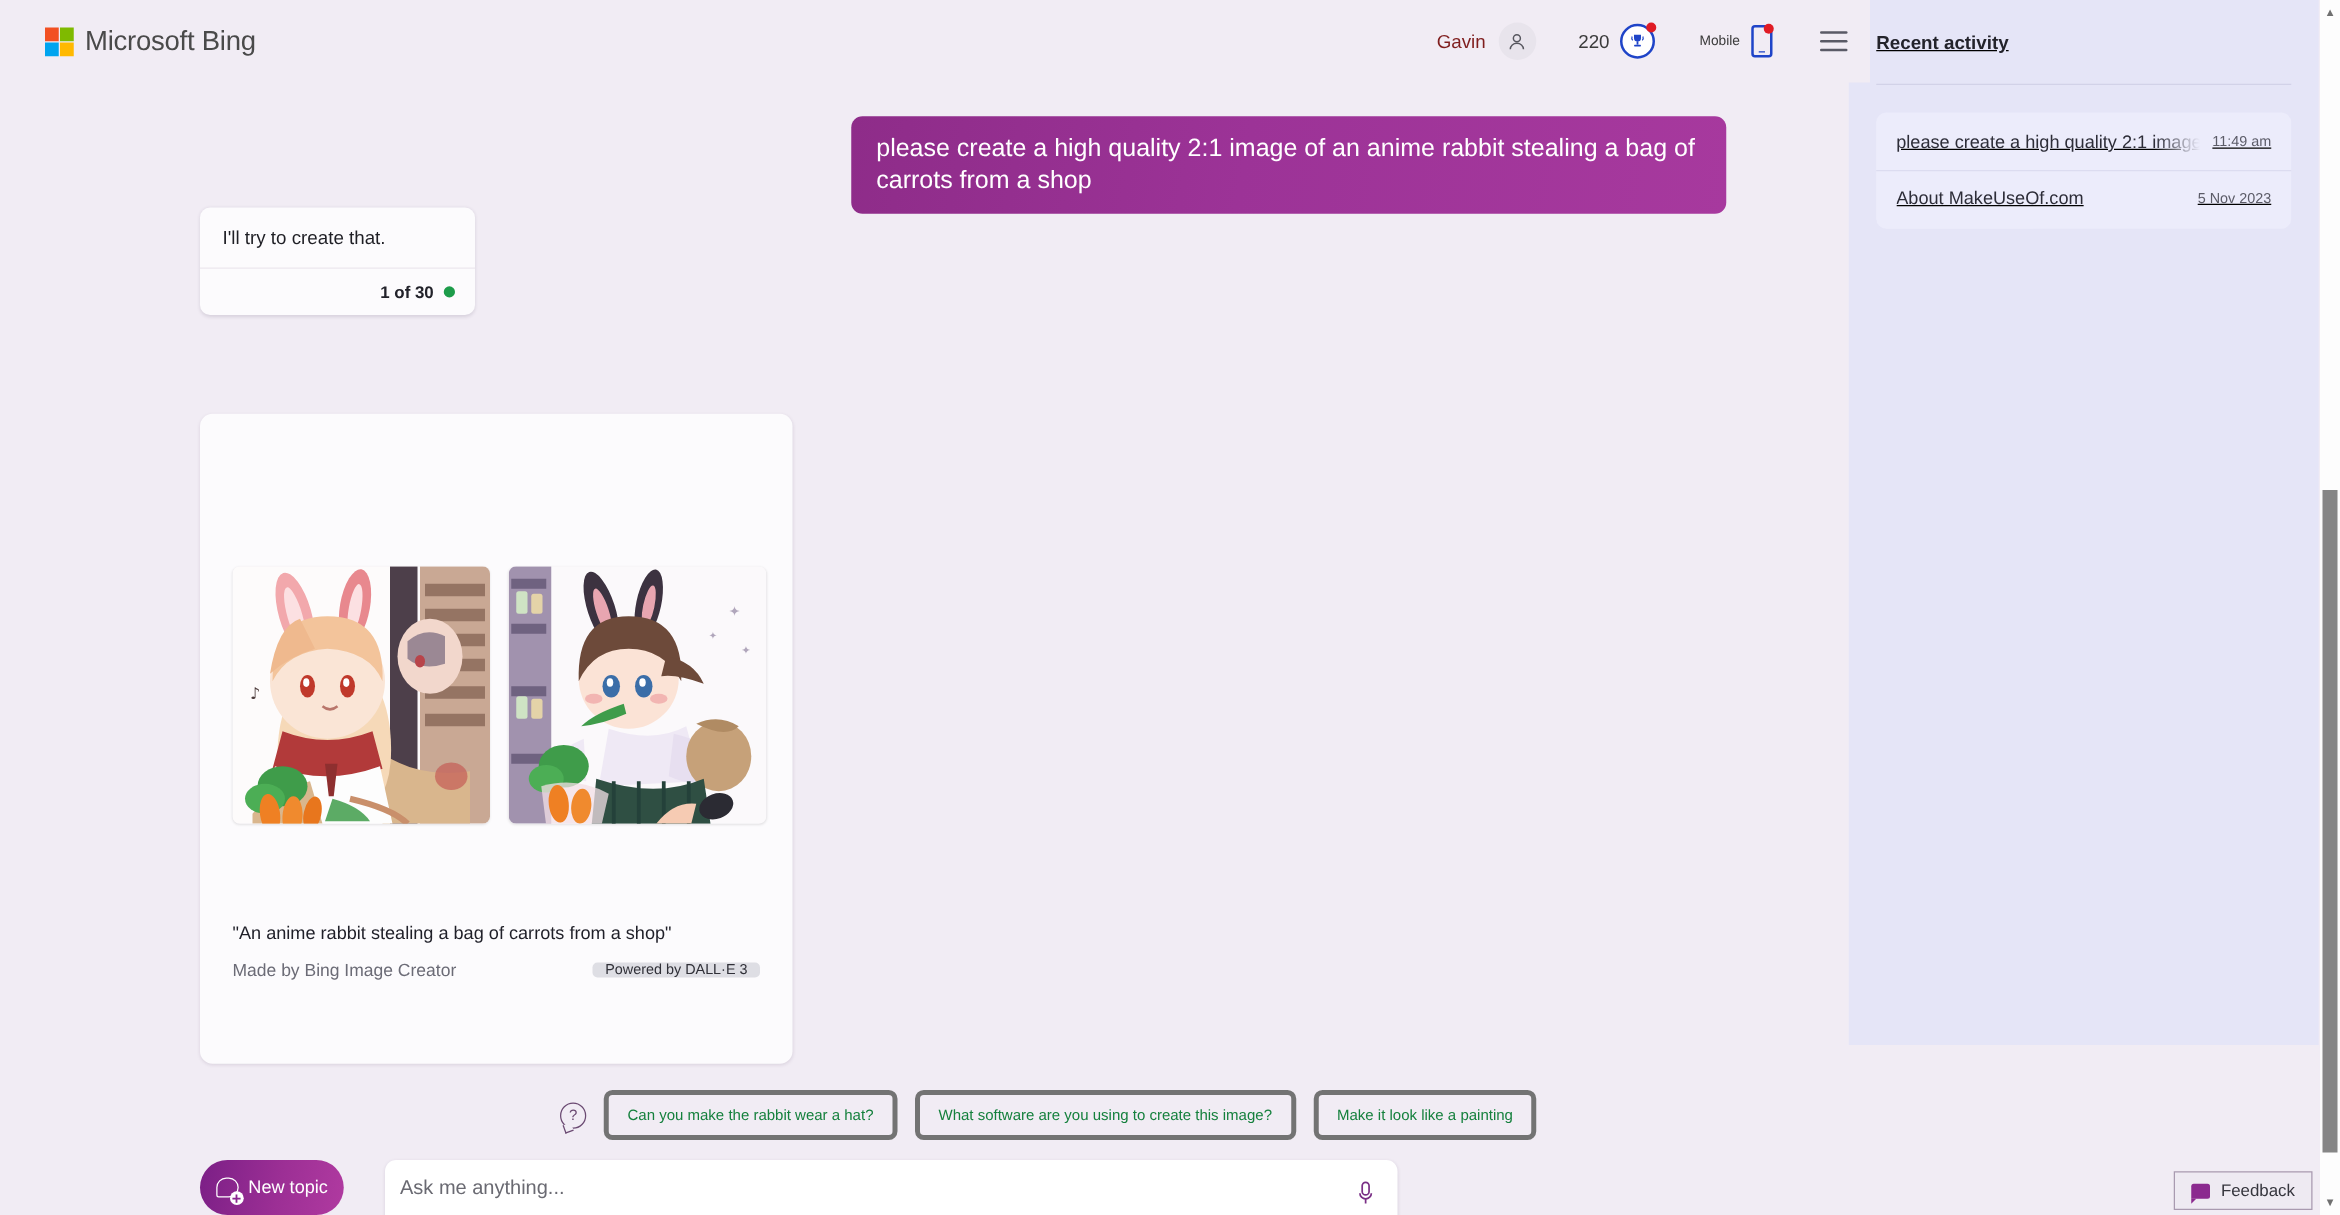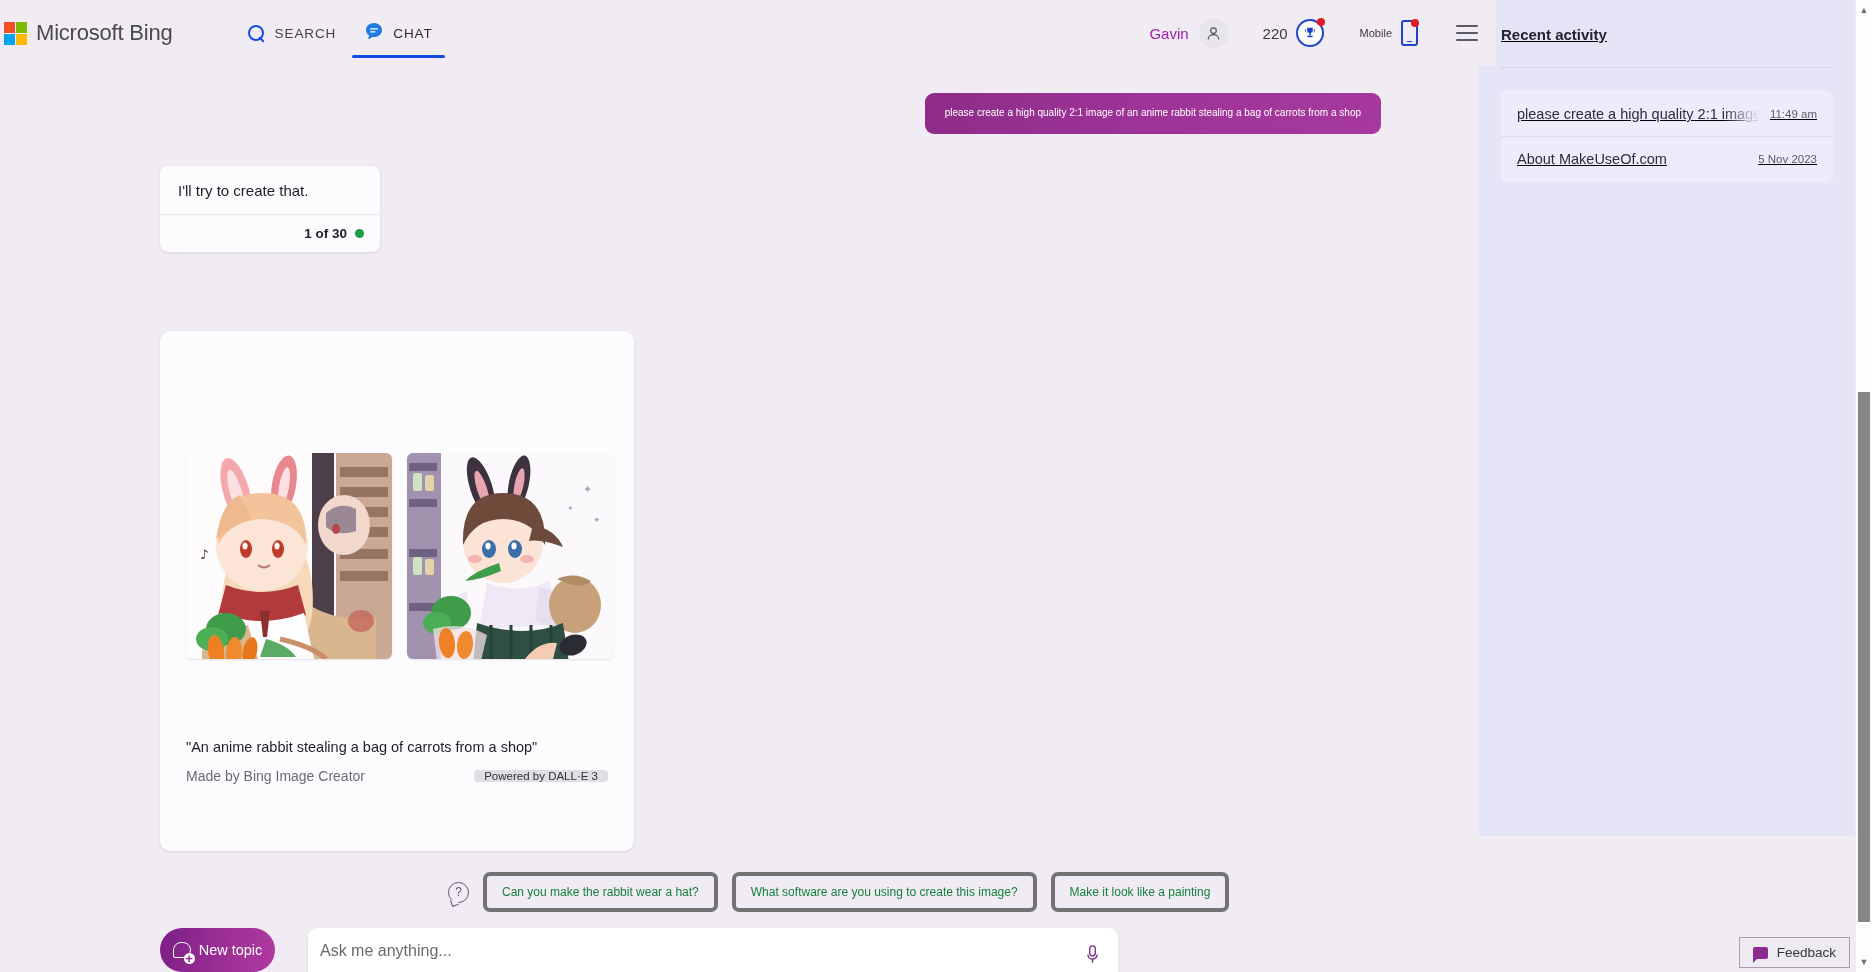--- a/index.html
+++ b/index.html
@@ -14,21 +14,21 @@
   
   .header {
     position: absolute; top: 0; left: 0;
     width: 1496px; height: 66px;
     display: flex; align-items: center;
     background: #f1ecf4;
     z-index: 5;
   }
   .logo-wrap {
     display: flex; align-items: center; gap: 9px;
-    margin-left: 4px;
+    margin-left: 36px;
   }
   .ms-grid {
     width: 23px; height: 23px;
     display: grid; grid-template-columns: 11px 11px; grid-template-rows: 11px 11px;
     gap: 1px;
   }
   .ms-grid i { display: block; width: 11px; height: 11px; }
   .ms-grid i:nth-child(1) { background: #f25022; }
   .ms-grid i:nth-child(2) { background: #7fba00; }
   .ms-grid i:nth-child(3) { background: #00a4ef; }
@@ -61,21 +61,21 @@
     content: ""; position: absolute; left: 12px; top: 12px;
     width: 7px; height: 2px; background: #174ae4;
     transform: rotate(45deg); transform-origin: left center; border-radius: 1px;
   }
 
   .header-right {
     margin-left: auto; display: flex; align-items: center; gap: 0px;
     padding-right: 18px;
   }
   .user-block { display: flex; align-items: center; gap: 10px; cursor: pointer; }
-  .user-name { font-size: 15px; color: #a21caf; }
+  .user-name { font-size: 15px; color: #7f1d1d; }
   .avatar-circle {
     width: 30px; height: 30px; border-radius: 50%;
     background: #e8e4ec; display: flex; align-items: center; justify-content: center;
   }
   .rewards-block { display: flex; align-items: center; gap: 8px; margin-left: 34px; cursor: pointer; }
   .rewards-count { font-size: 15px; color: #3b3b3b; }
   .rewards-badge {
     width: 28px; height: 28px; border-radius: 50%;
     border: 2px solid #1f44c8; background: #fff;
     display: flex; align-items: center; justify-content: center;
@@ -139,21 +139,21 @@
     background: #f1ecf4;
   }
   .chat-scroll {
     position: relative; width: 100%; height: 100%;
   }
 
   .user-bubble {
     position: absolute; right: 115px; top: 27px;
     max-width: 700px;
     background: linear-gradient(100deg, #8e2c89 0%, #9c3397 45%, #a7399e 100%);
-    color: #fff; font-size: 10px;
+    color: #fff; font-size: 20px;
     padding: 14px 20px; border-radius: 9px;
     line-height: 1.25;
   }
 
   .bot-card {
     position: absolute; left: 160px; top: 100px;
     width: 220px;
     background: #fcfbfd; border-radius: 8px;
     box-shadow: 0 1px 3px rgba(60,40,80,.14);
     overflow: hidden;
@@ -303,36 +303,20 @@
   <div class="logo-wrap">
     <span class="ms-grid">
       <i></i>
         <i></i>
         <i></i>
         <i></i>
     </span>
     <span class="logo-text">Microsoft Bing</span>
   </div>
 
-  <div class="nav-tabs">
-    <div class="tab">
-      <span class="search-glyph"></span>
-      <span class="tab-label">SEARCH</span>
-    </div>
-    <div class="tab active">
-      <span>
-        <svg width="20" height="20" viewBox="0 0 20 20">
-          <path d="M10 2C5.6 2 2 5.1 2 8.9c0 2.2 1.2 4.1 3.1 5.4L4.3 17.6c-.1.4.3.7.6.5l3.7-2.1c.5.1 1 .1 1.4.1 4.4 0 8-3.1 8-6.9C18 5.1 14.4 2 10 2z" fill="#1f7ae0"></path>
-          <rect x="6" y="7.2" width="8" height="1.4" rx="0.7" fill="#fff"></rect>
-          <rect x="6" y="10.2" width="5.5" height="1.4" rx="0.7" fill="#fff"></rect>
-        </svg>
-      </span>
-      <span class="tab-label">CHAT</span>
-    </div>
-  </div>
 
   <div class="header-right">
 
     <div class="user-block">
       <span class="user-name">Gavin</span>
       <span class="avatar-circle">
         <svg width="17" height="17" viewBox="0 0 20 20">
           <circle cx="10" cy="6.6" r="3.3" fill="none" stroke="#57575f" stroke-width="1.4"></circle>
           <path d="M3.8 17c0-3.4 2.8-5.6 6.2-5.6s6.2 2.2 6.2 5.6" fill="none" stroke="#57575f" stroke-width="1.4"></path>
         </svg>

